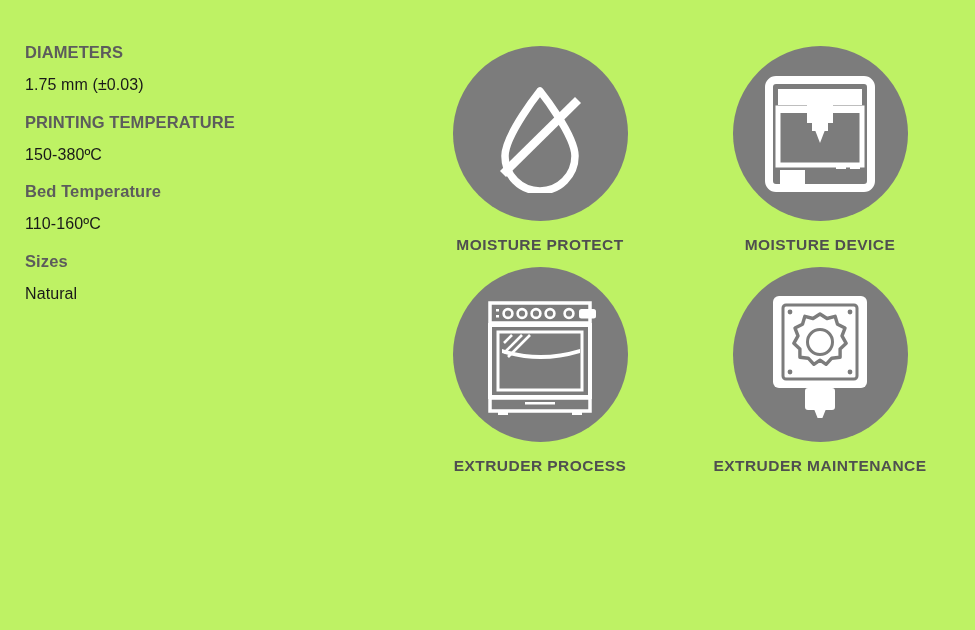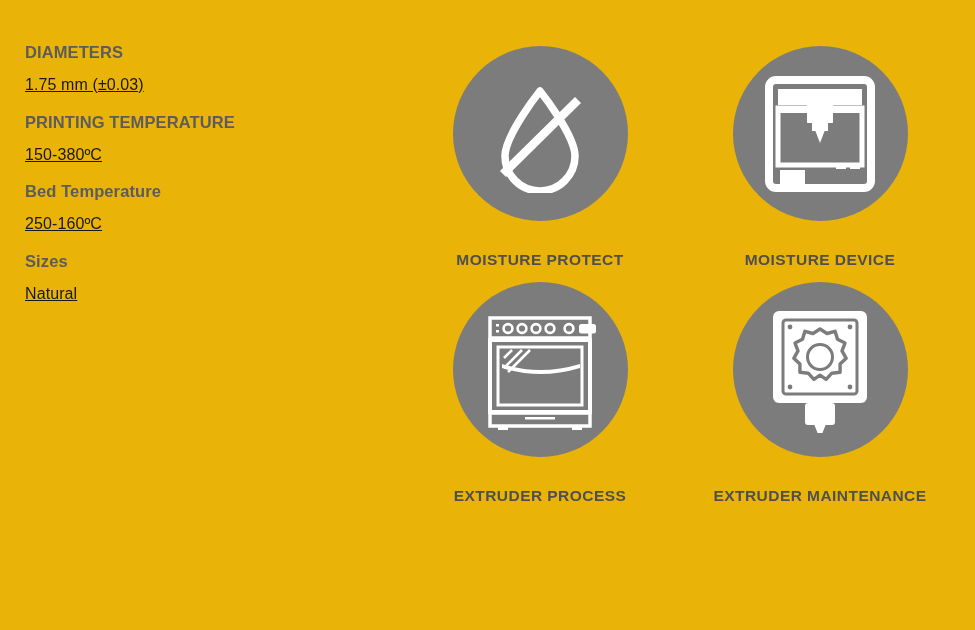--- a/index.html
+++ b/index.html
@@ -10,21 +10,21 @@
   body {
     width: 975px;
     height: 630px;
     font-family: "Liberation Sans", sans-serif;
     overflow: hidden;
   }
   #page {
     position: relative;
     width: 975px;
     height: 630px;
-    background: #eab308;
+    background: #bef264;
   }
 
   
   #spec-list {
     position: absolute;
     left: 25px;
     top: 42px;
     width: 360px;
   }
   .spec-group {
@@ -36,21 +36,20 @@
     font-weight: bold;
     line-height: 1.28;
     margin-bottom: 12px;
     letter-spacing: 0.1px;
   }
   .spec-value {
     color: #191919;
     font-size: 16px;
     line-height: 1.28;
     letter-spacing: 0.1px;
-    text-decoration: underline;
   }
   .spec-value .bold-prefix {
     font-weight: bold;
   }
 
   
   #icon-grid {
     position: absolute;
     left: 400px;
     top: 46px;
@@ -71,21 +70,21 @@
     border-radius: 50%;
     background: #7c7c7c;
     display: flex;
     align-items: center;
     justify-content: center;
   }
   .icon-circle svg {
     display: block;
   }
   .icon-caption {
-    margin-top: 30px;
+    margin-top: 15px;
     color: #4f4f4f;
     font-size: 15.5px;
     font-weight: bold;
     letter-spacing: 0.45px;
     text-align: center;
     white-space: nowrap;
   }
 </style>
 </head>
 <body>
@@ -99,21 +98,21 @@
       <div class="spec-value"><span>1.75 mm (±0.03)</span></div>
     </div>
 
     <div class="spec-group">
       <div class="spec-label">PRINTING TEMPERATURE</div>
       <div class="spec-value"><span>150-380ºC</span></div>
     </div>
 
     <div class="spec-group">
       <div class="spec-label">Bed Temperature</div>
-      <div class="spec-value"><span>250-160ºC</span></div>
+      <div class="spec-value"><span>110-160ºC</span></div>
     </div>
 
 
 
     <div class="spec-group">
       <div class="spec-label">Sizes</div>
       <div class="spec-value"><span>Natural</span></div>
     </div>
 
   </div>

